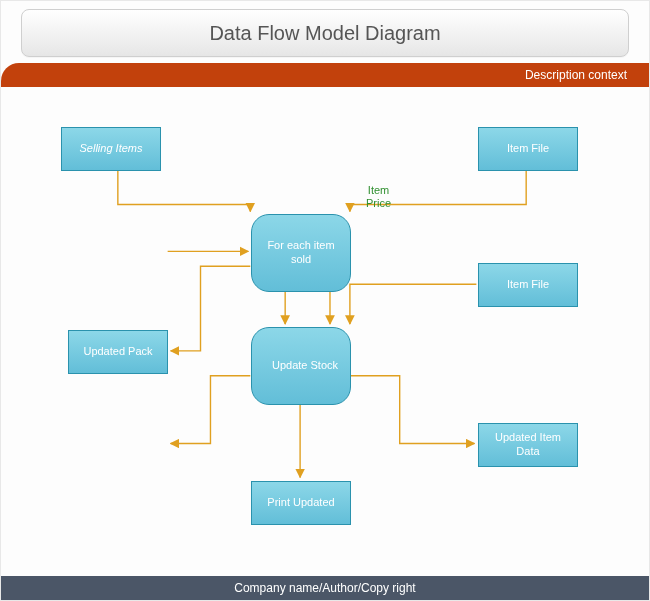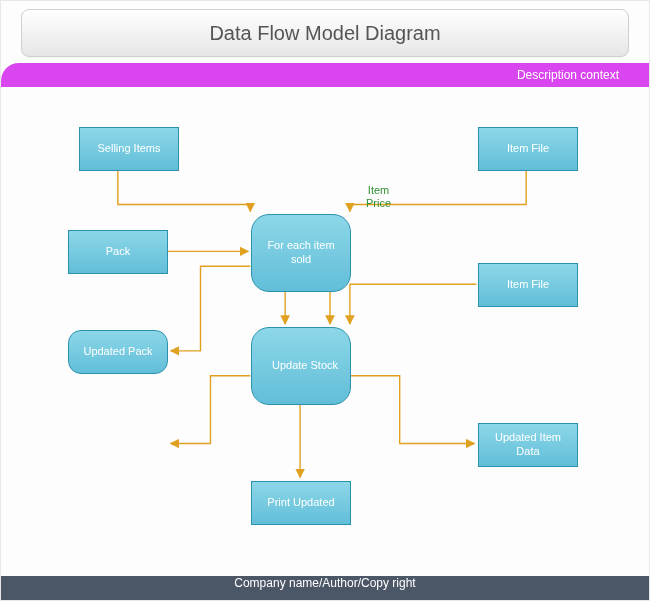--- a/index.html
+++ b/index.html
@@ -37,43 +37,43 @@
     box-shadow: 0 1px 0 rgba(0,0,0,0.03);
   }
 
   
   .desc-bar {
     position: absolute;
     left: 0;
     right: 0;
     top: 62px;
     height: 24px;
-    background: #d946ef;
+    background: #c2410c;
     border-top-left-radius: 18px;
     color: #fff;
     font-size: 12px;
     display: flex;
     align-items: center;
     justify-content: flex-end;
-    padding-right: 30px;
+    padding-right: 22px;
     box-sizing: border-box;
   }
 
   
   .footer-bar {
     position: absolute;
     left: 0;
     right: 0;
     bottom: 0;
     height: 24px;
     background: #4b5667;
     color: #fff;
     font-size: 12px;
     display: flex;
-    align-items: flex-start;
+    align-items: center;
     justify-content: center;
     margin-top: 27px;
   }
 
   
   .canvas {
     position: absolute;
     left: 0;
     top: 86px;       
     right: 0;
@@ -160,44 +160,41 @@
         <path d="M477 198 H350 V238"></path>
 
         <path d="M250 290 H210 V358 H170"></path>
 
         <path d="M350 290 H400 V358 H475"></path>
 
         <path d="M300 318 V392"></path>
       </g>
     </svg>
 
-    <div class="node-box small" style="left:78px; top:40px;">
+    <div class="node-box small" style="left:60px; top:40px;font-style:italic;">
       <span>Selling Items</span>
     </div>
     <div class="node-box small" style="left:477px; top:40px;">
       <span>Item File</span>
     </div>
 
     <div class="flow-label" style="left:365px; top:84px;">
       <span>Item
 Price</span>
     </div>
 
-    <div class="node-box small" style="left:67px; top:143px;">
-      <span>Pack</span>
-    </div>
     <div class="node-box proc" style="left:250px; top:127px;">
       <span>For each item
 sold</span>
     </div>
     <div class="node-box small" style="left:477px; top:176px;">
       <span>Item File</span>
     </div>
 
-    <div class="node-box small" style="left:67px; top:243px;border-radius:13px;">
+    <div class="node-box small" style="left:67px; top:243px;">
       <span>Updated Pack</span>
     </div>
     <div class="node-box proc" style="left:250px; top:240px;padding-left:12px;">
       <span>Update Stock</span>
     </div>
 
     <div class="node-box small" style="left:477px; top:336px;">
       <span>Updated Item
 Data</span>
     </div>

